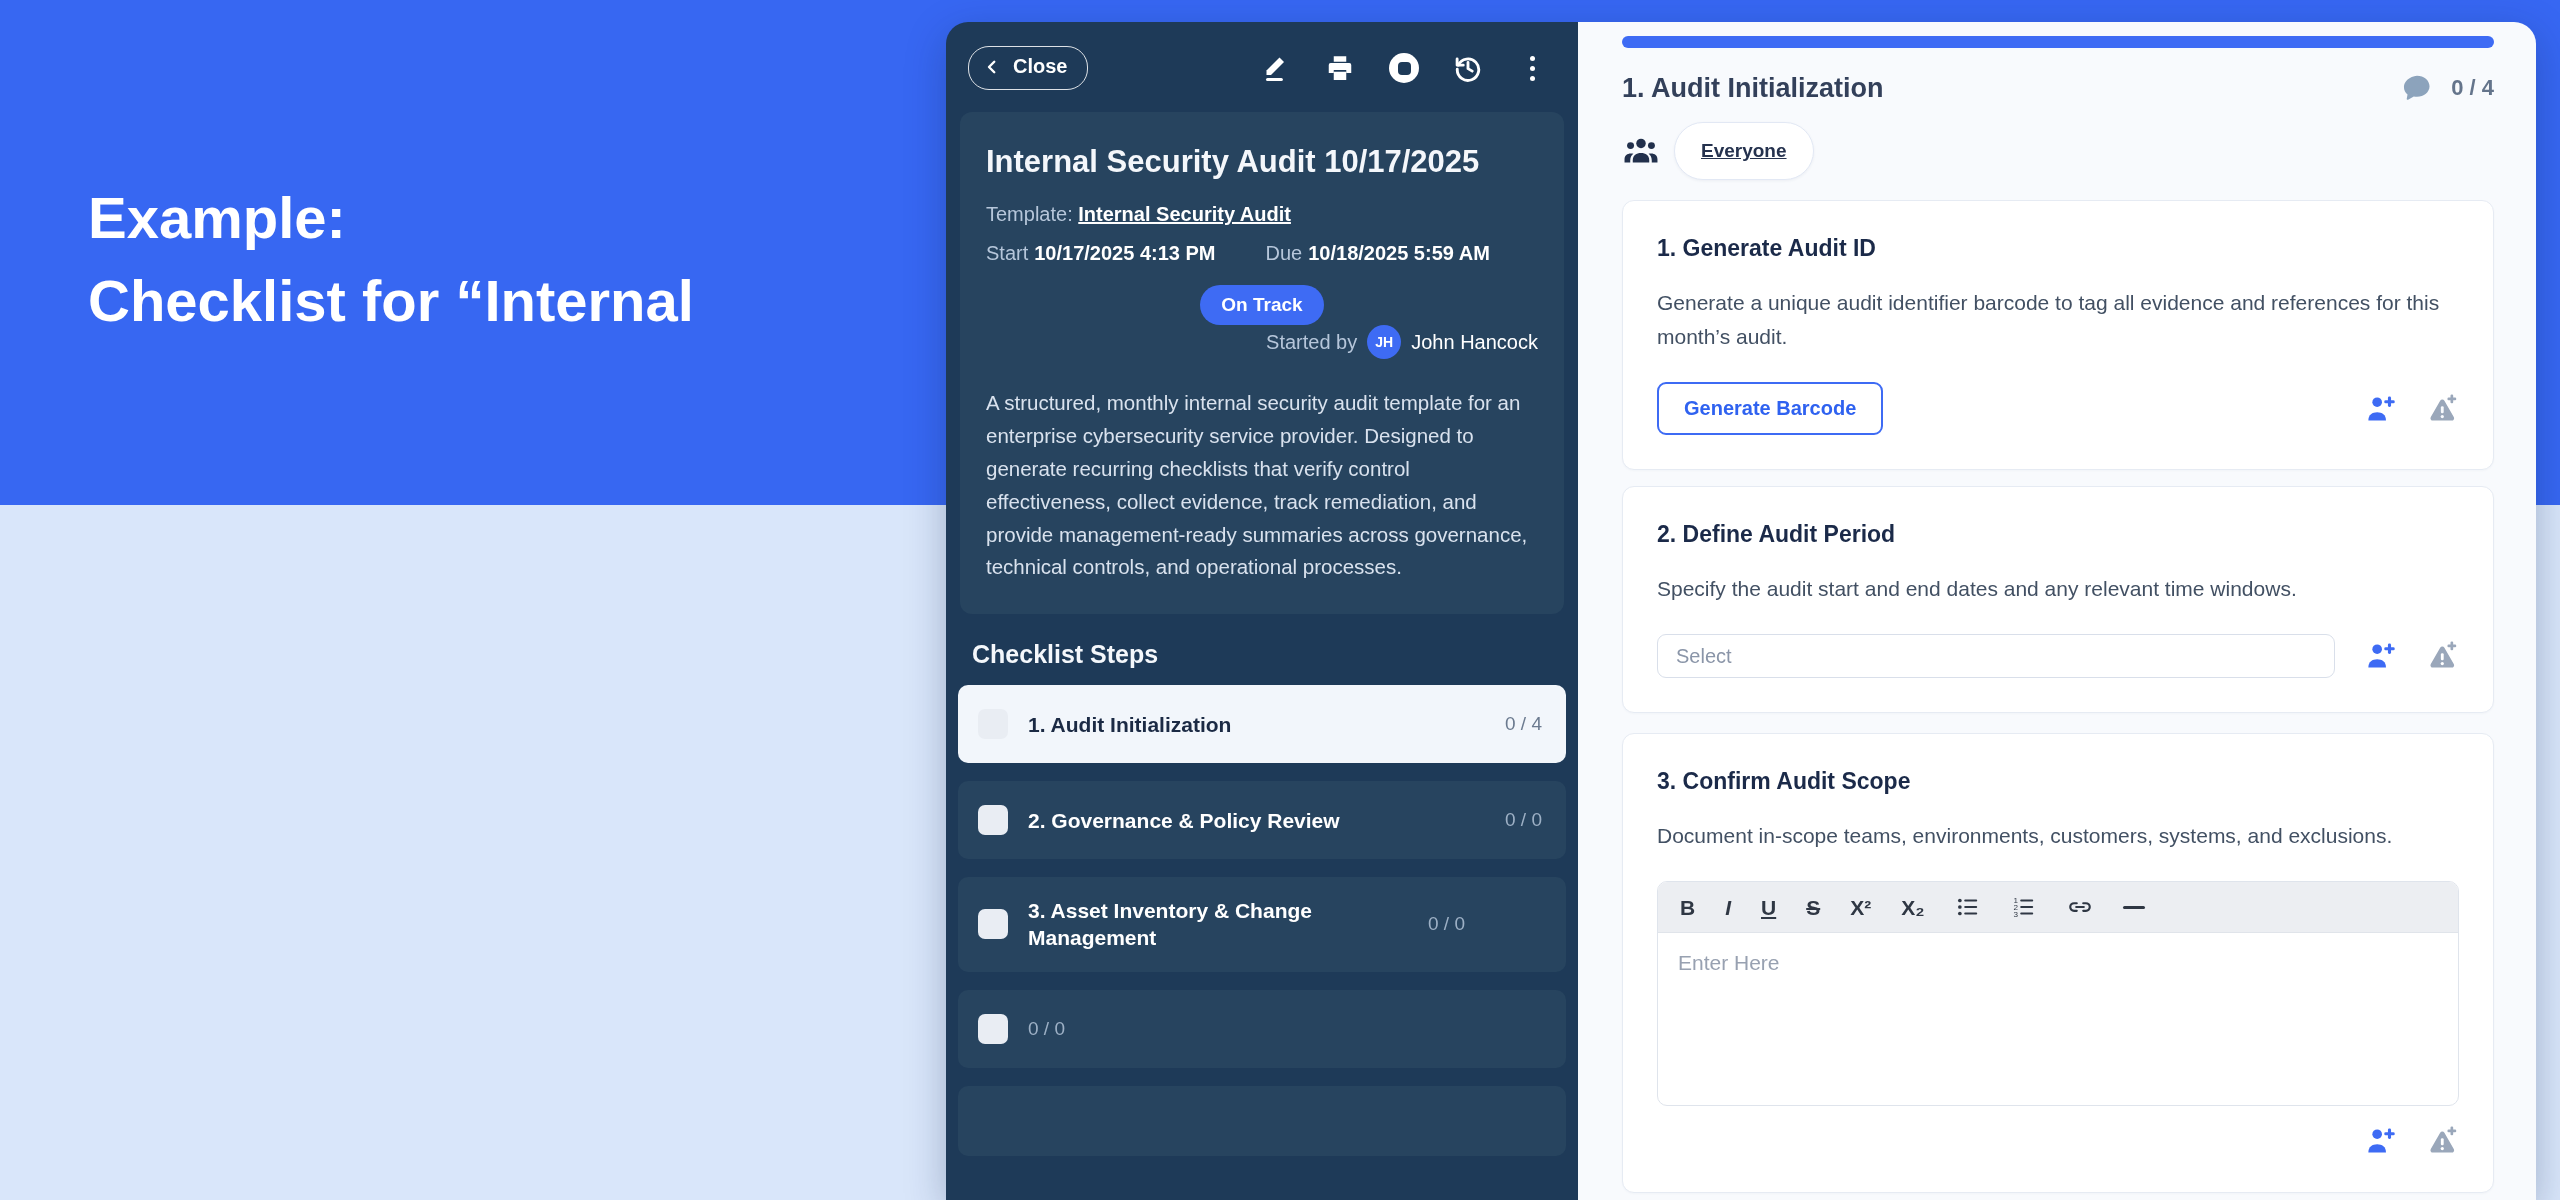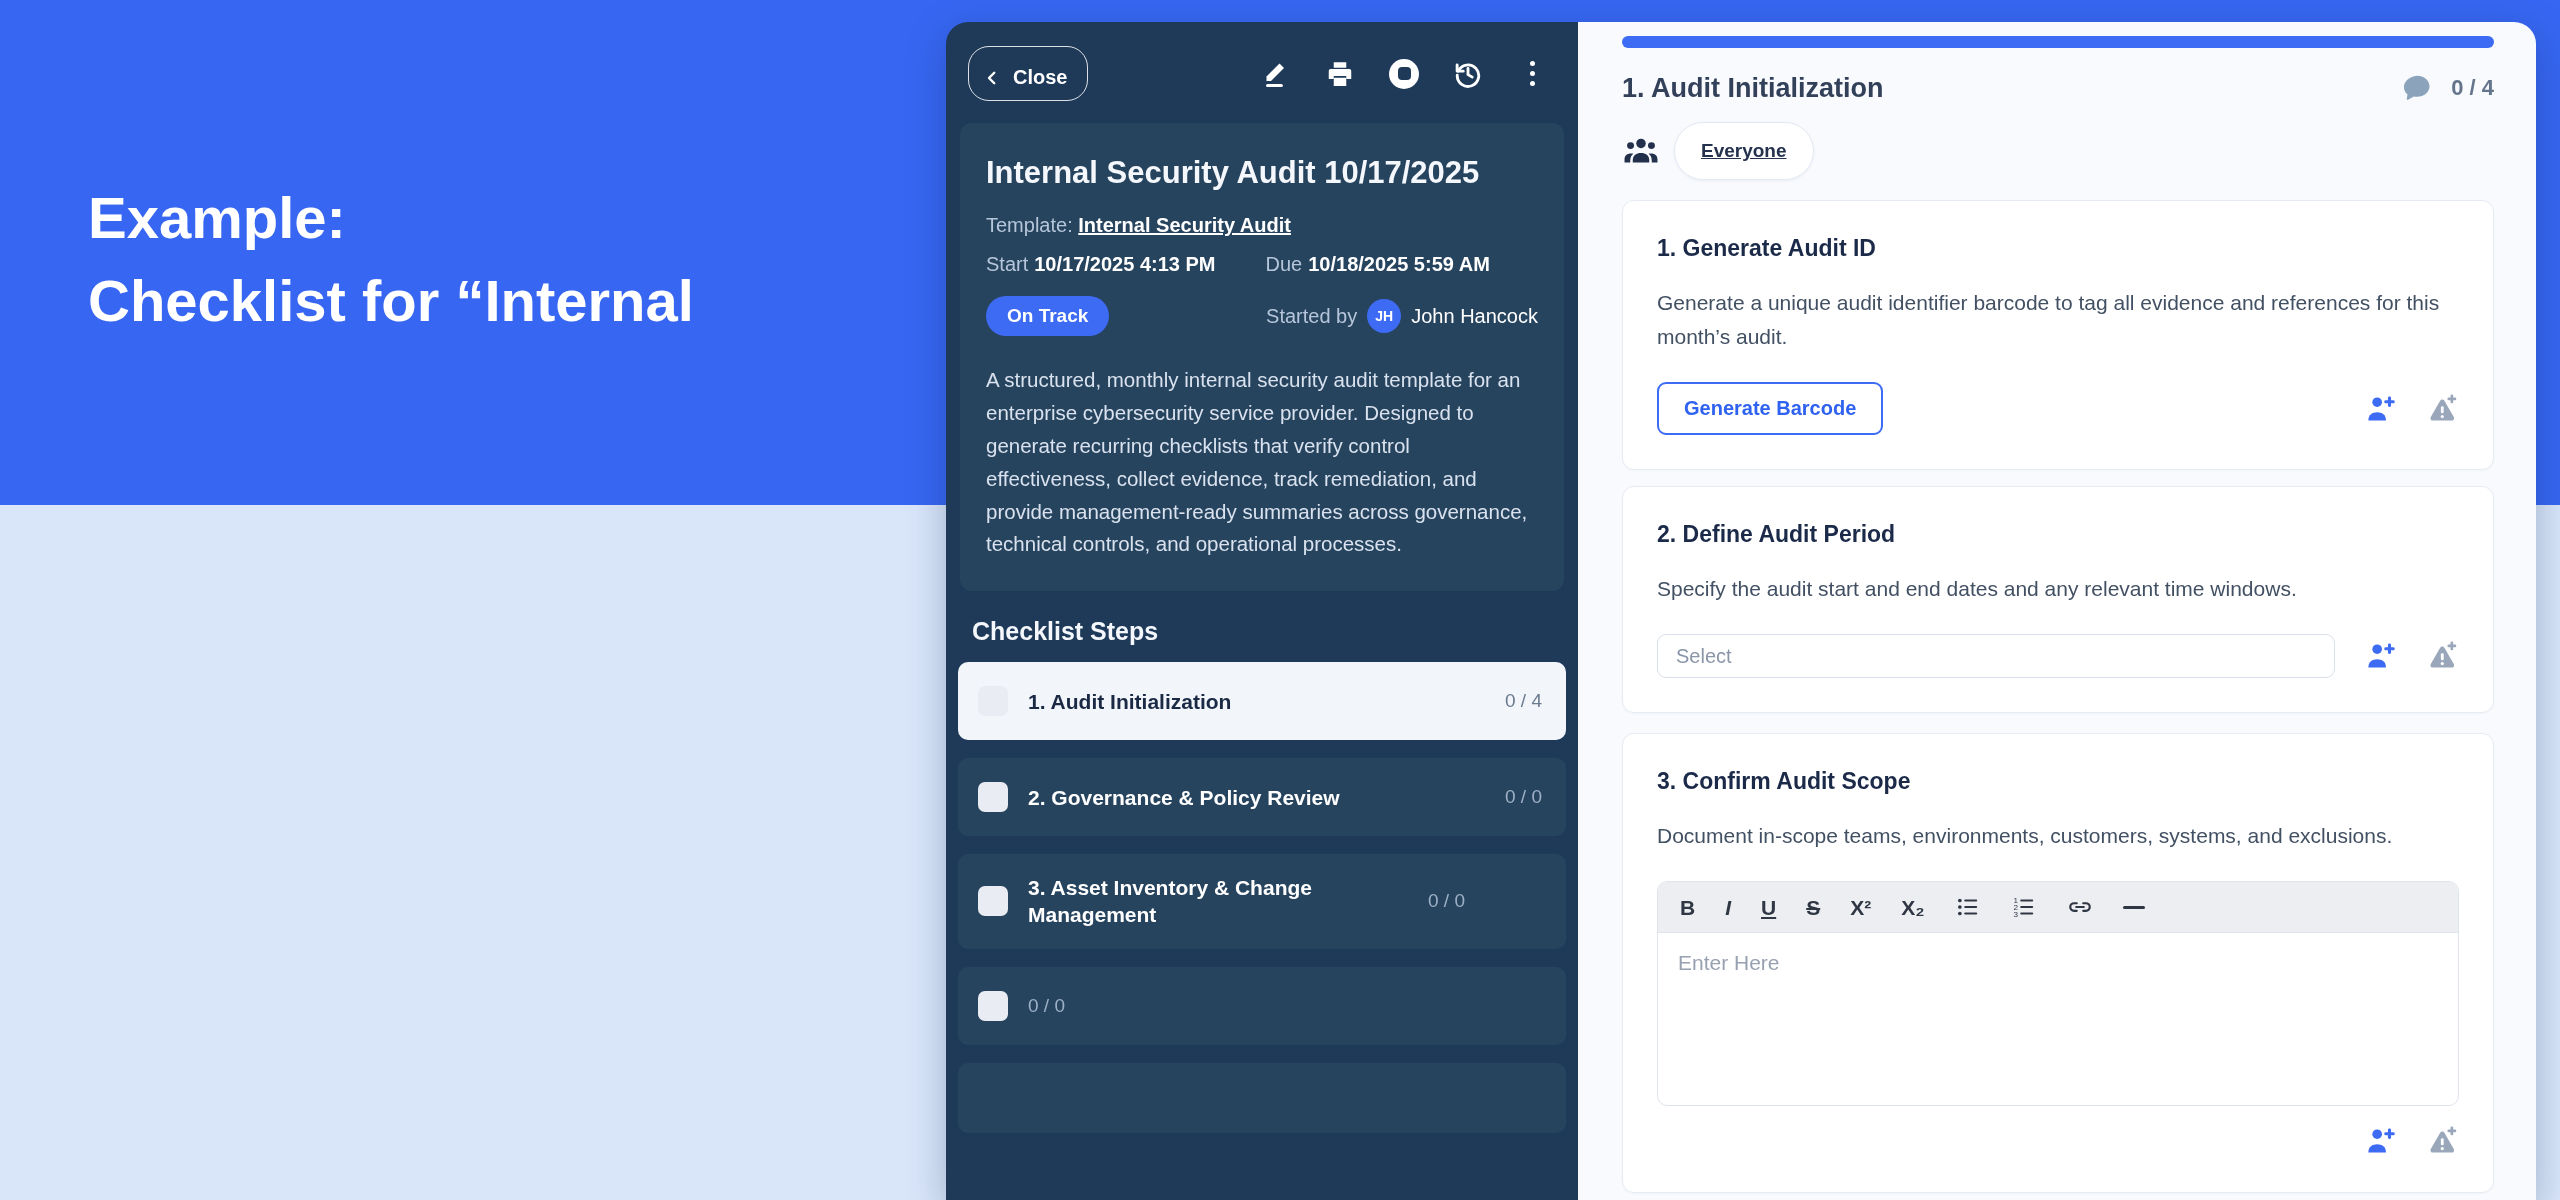--- a/index.html
+++ b/index.html
@@ -19,38 +19,38 @@
     border-radius:22px 22px 0 0; overflow:hidden; display:flex;
     box-shadow:0 12px 40px rgba(15,35,80,.28);
   }
 
   
   .drawer { width:632px; flex:none; background:#1E3A58; color:#fff; display:flex; flex-direction:column; }
   .drawer-toolbar { display:flex; align-items:center; padding:24px 30px 16px 22px; }
   .close-btn {
     display:inline-flex; align-items:center; gap:12px; cursor:pointer;
     border:1.6px solid rgba(255,255,255,.85); border-radius:21px;
-    padding:19px 20px 11px 14px; font-size:20px; font-weight:bold; color:#fff; background:transparent;
+    padding:8px 20px 11px 14px; font-size:20px; font-weight:bold; color:#fff; background:transparent;
   }
   .close-btn svg { width:18px; height:18px; }
   .tool-icons { margin-left:auto; display:flex; align-items:center; gap:32px; }
   .tool-icon { width:32px; height:32px; color:#fff; display:flex; align-items:center; justify-content:center; cursor:pointer; }
   .tool-icon svg { width:30px; height:30px; }
   .stop-shape { width:30px; height:30px; border-radius:50%; background:#fff; display:flex; align-items:center; justify-content:center; }
   .stop-shape i { display:block; width:13px; height:13px; border-radius:4px; background:#1E3A58; }
   .kebab { display:flex; flex-direction:column; gap:5px; }
   .kebab i { width:5px; height:5px; border-radius:50%; background:#fff; }
 
   .info-card { margin:6px 14px 0; background:#27445F; border-radius:12px; padding:28px 26px 30px; }
   .info-title { font-size:31px; font-weight:bold; line-height:1.4; max-width:520px; color:#F4F7FB; }
   .template-row { margin-top:20px; font-size:20px; color:#B6C6DA; }
   .template-link { color:#fff; font-weight:bold; text-decoration:underline; cursor:pointer; }
   .dates-row { margin-top:16px; display:flex; gap:50px; font-size:20px; color:#B6C6DA; white-space:nowrap; }
   .dates-row b { color:#FFFFFF; margin-left:6px; }
-  .badge-row { margin-top:20px; display:flex; align-items:center; }
+  .badge-row { margin-top:20px; display:flex; align-items:center;flex-direction:column; }
   .status-pill { background:#3E6BF4; color:#fff; font-size:19px; font-weight:bold; padding:9px 21px; border-radius:999px; }
   .started { margin-left:auto; display:flex; align-items:center; gap:10px; font-size:20px; color:#B6C6DA; }
   .avatar { width:34px; height:34px; border-radius:50%; background:#3E6BF4; color:#fff; font-size:14px; font-weight:bold;
             display:flex; align-items:center; justify-content:center; }
   .started-name { color:#FFFFFF; }
   .info-desc { margin-top:28px; font-size:20.5px; line-height:1.6; color:#D9E2EE; }
 
   .steps-heading { margin:26px 26px 16px; font-size:25px; font-weight:bold; color:#F4F7FB; }
   .steps { padding:0 12px; display:flex; flex-direction:column; gap:18px; flex:1; }
   .step-row { display:flex; align-items:center; gap:20px; background:#27445F; border-radius:10px;

